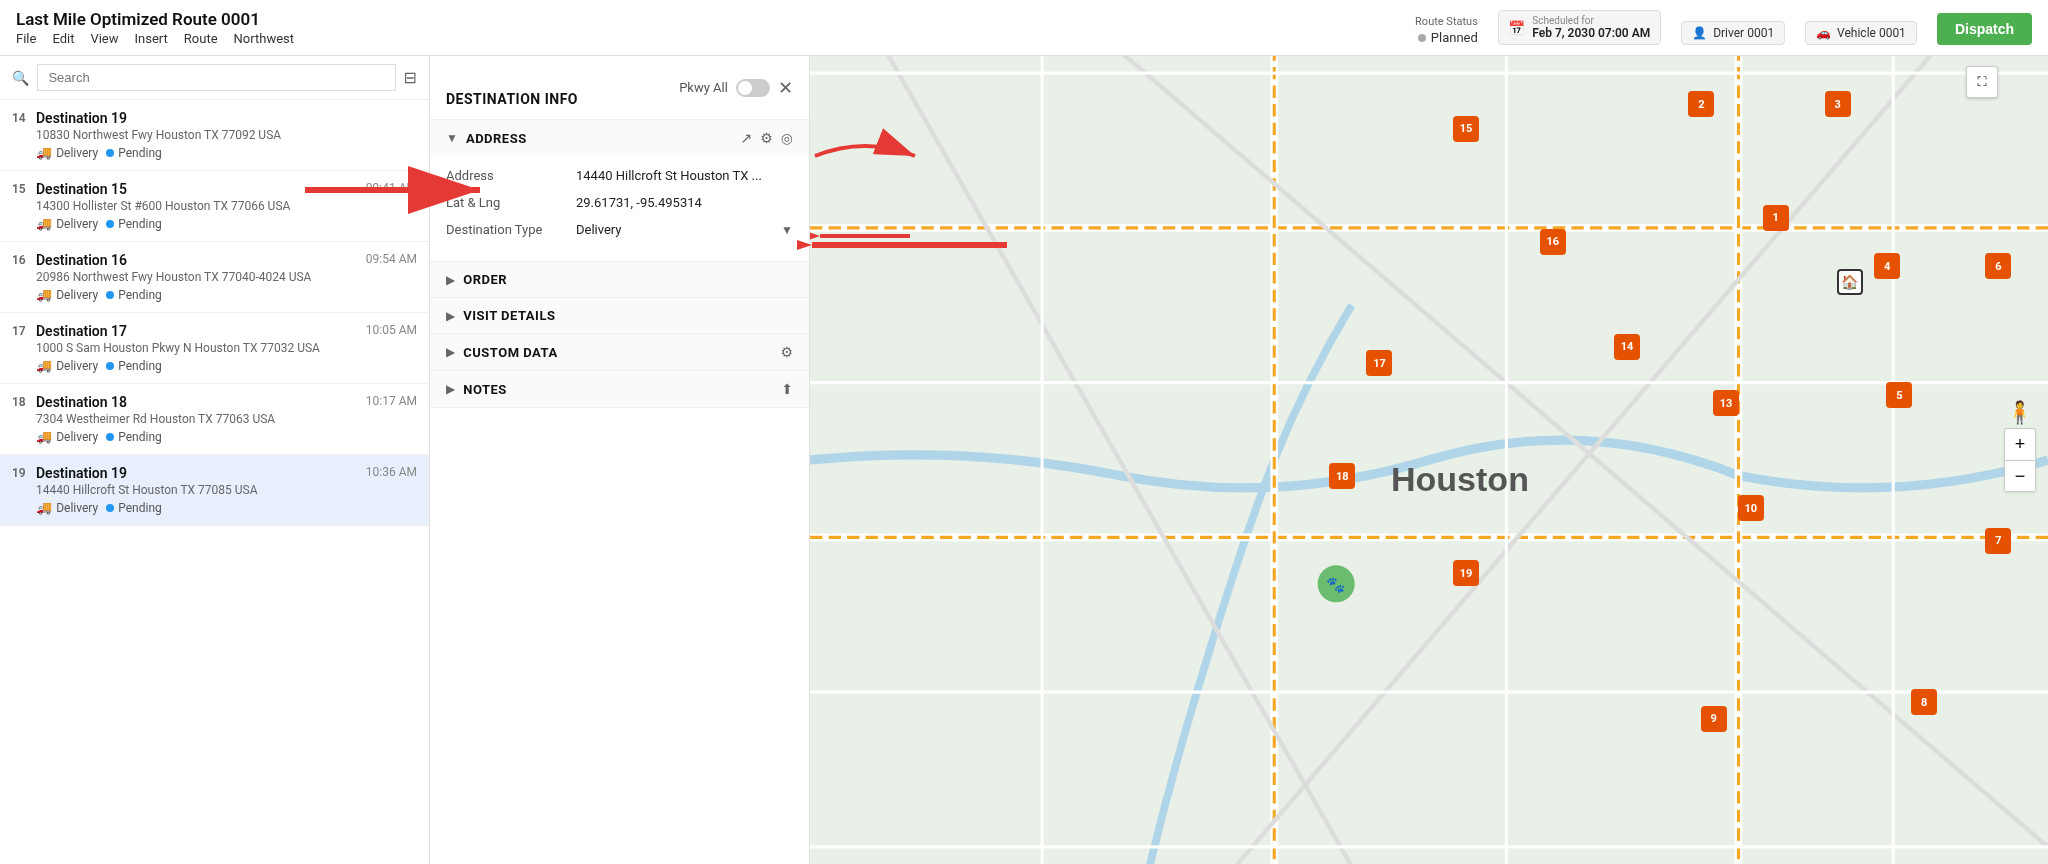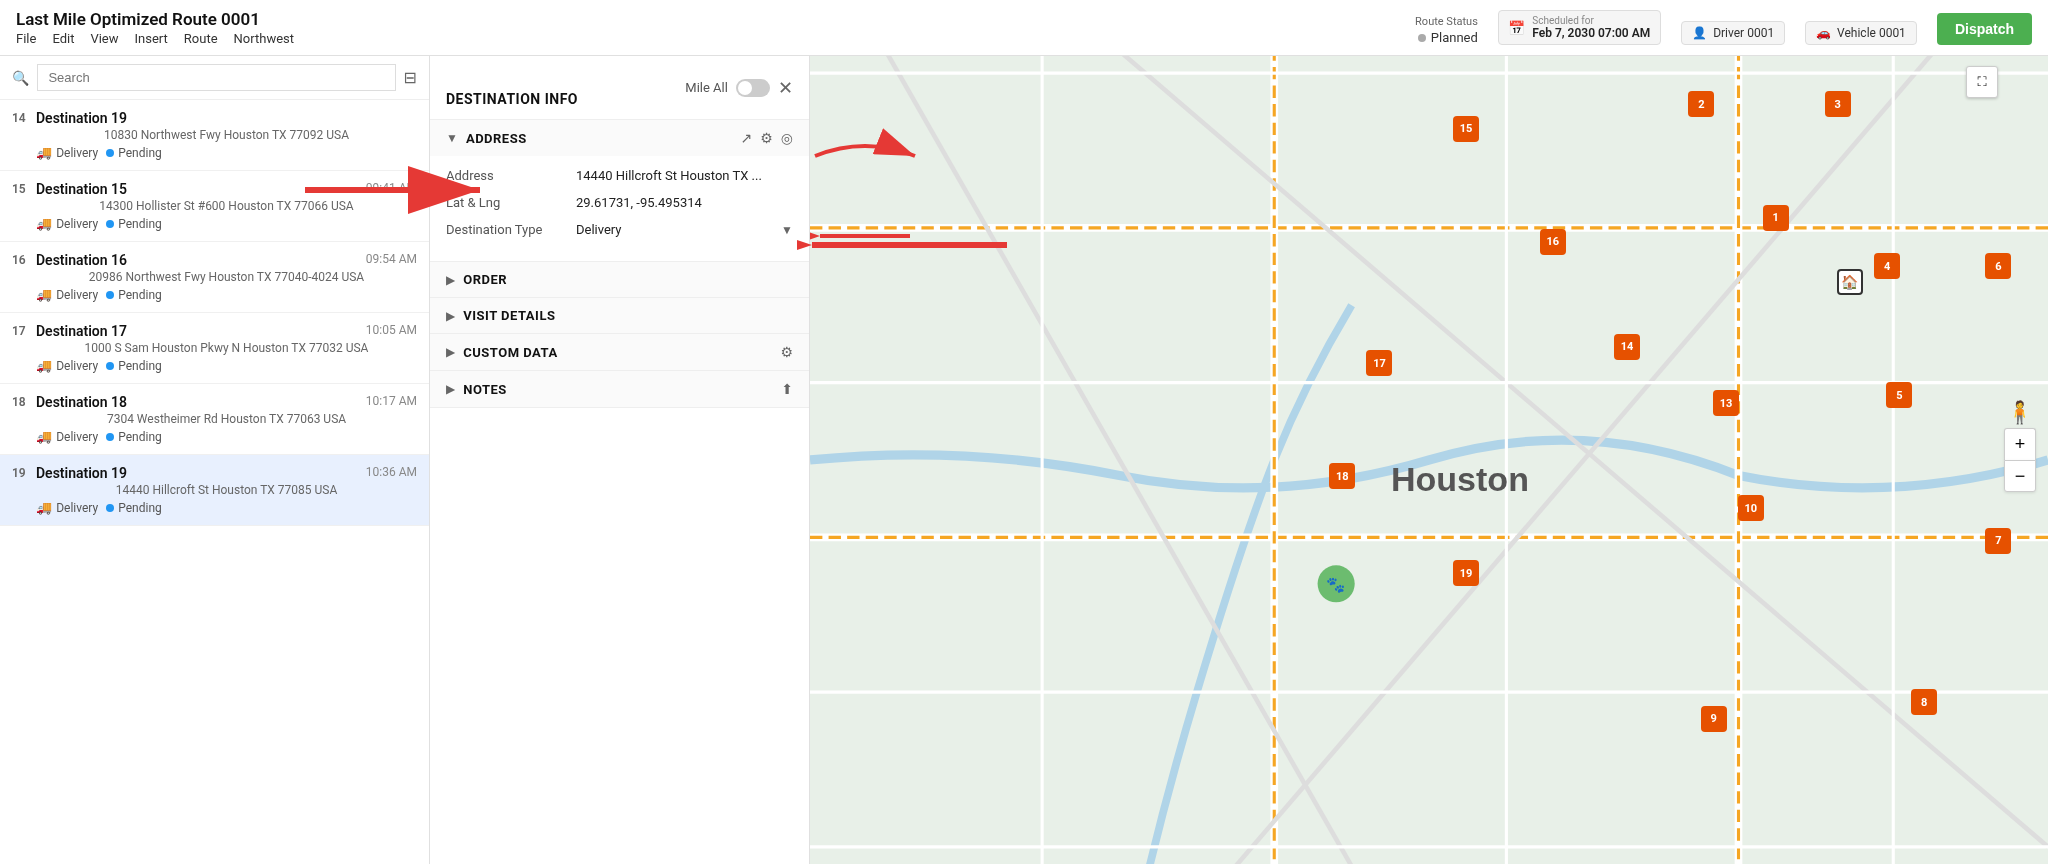--- a/index.html
+++ b/index.html
@@ -38,21 +38,21 @@
     .search-input { flex: 1; border: 1px solid #ddd; border-radius: 0; padding: 5px 10px; font-size: 13px; color: #333; outline: none; }
     .filter-icon { font-size: 16px; color: #666; cursor: pointer; }
     .stop-list { flex: 1; overflow-y: auto; }
     .stop-item { padding: 10px 12px; border-bottom: 1px solid #f0f0f0; cursor: pointer; }
     .stop-item.active { background: #e8f0fe; }
     .stop-header { display: flex; justify-content: space-between; align-items: flex-start; }
     .stop-num-name { display: flex; align-items: center; gap: 6px; }
     .stop-num { font-size: 12px; color: #666; font-weight: 600; min-width: 18px; }
     .stop-name { font-size: 14px; font-weight: 600; color: #111; }
     .stop-time { font-size: 12px; color: #888; }
-    .stop-address { font-size: 12px; color: #666; margin: 2px 0 2px 24px; text-align: center; }
+    .stop-address { font-size: 12px; color: #666; margin: 2px 0 2px 24px; }
     .stop-tags { display: flex; align-items: center; gap: 8px; margin-left: 24px; margin-top: 3px; }
     .stop-type { display: flex; align-items: center; gap: 4px; font-size: 12px; color: #555; }
     .truck-icon { font-size: 13px; }
     .stop-status { display: flex; align-items: center; gap: 4px; font-size: 12px; color: #555; }
     .pending-dot { width: 8px; height: 8px; border-radius: 50%; background: #2196F3; display: inline-block; }
 
     
     .center-panel { width: 380px; min-width: 380px; border-right: 1px solid #e0e0e0; background: #fff; display: flex; flex-direction: column; overflow-y: auto; }
     .dest-info-header { display: flex; align-items: center; justify-content: space-between; padding: 12px 16px; border-bottom: 1px solid #eee; }
     .dest-info-title { font-size: 14px; font-weight: 700; color: #111; letter-spacing: 0.5px; margin-top: 23px; }
@@ -271,21 +271,21 @@
         </div>
       </div>
     </div>
       </div>
   </div>
 
   <div class="center-panel">
     <div class="dest-info-header">
       <span class="dest-info-title">DESTINATION INFO</span>
       <div class="show-all-row">
-        <span class="show-all-label">Mile All</span>
+        <span class="show-all-label">Pkwy All</span>
         <div class="toggle">
           <div class="toggle-knob"></div>
         </div>
         <button class="close-btn">✕</button>
       </div>
     </div>
 
     <div class="section">
       <div class="section-header">
         <div class="section-header-left">

